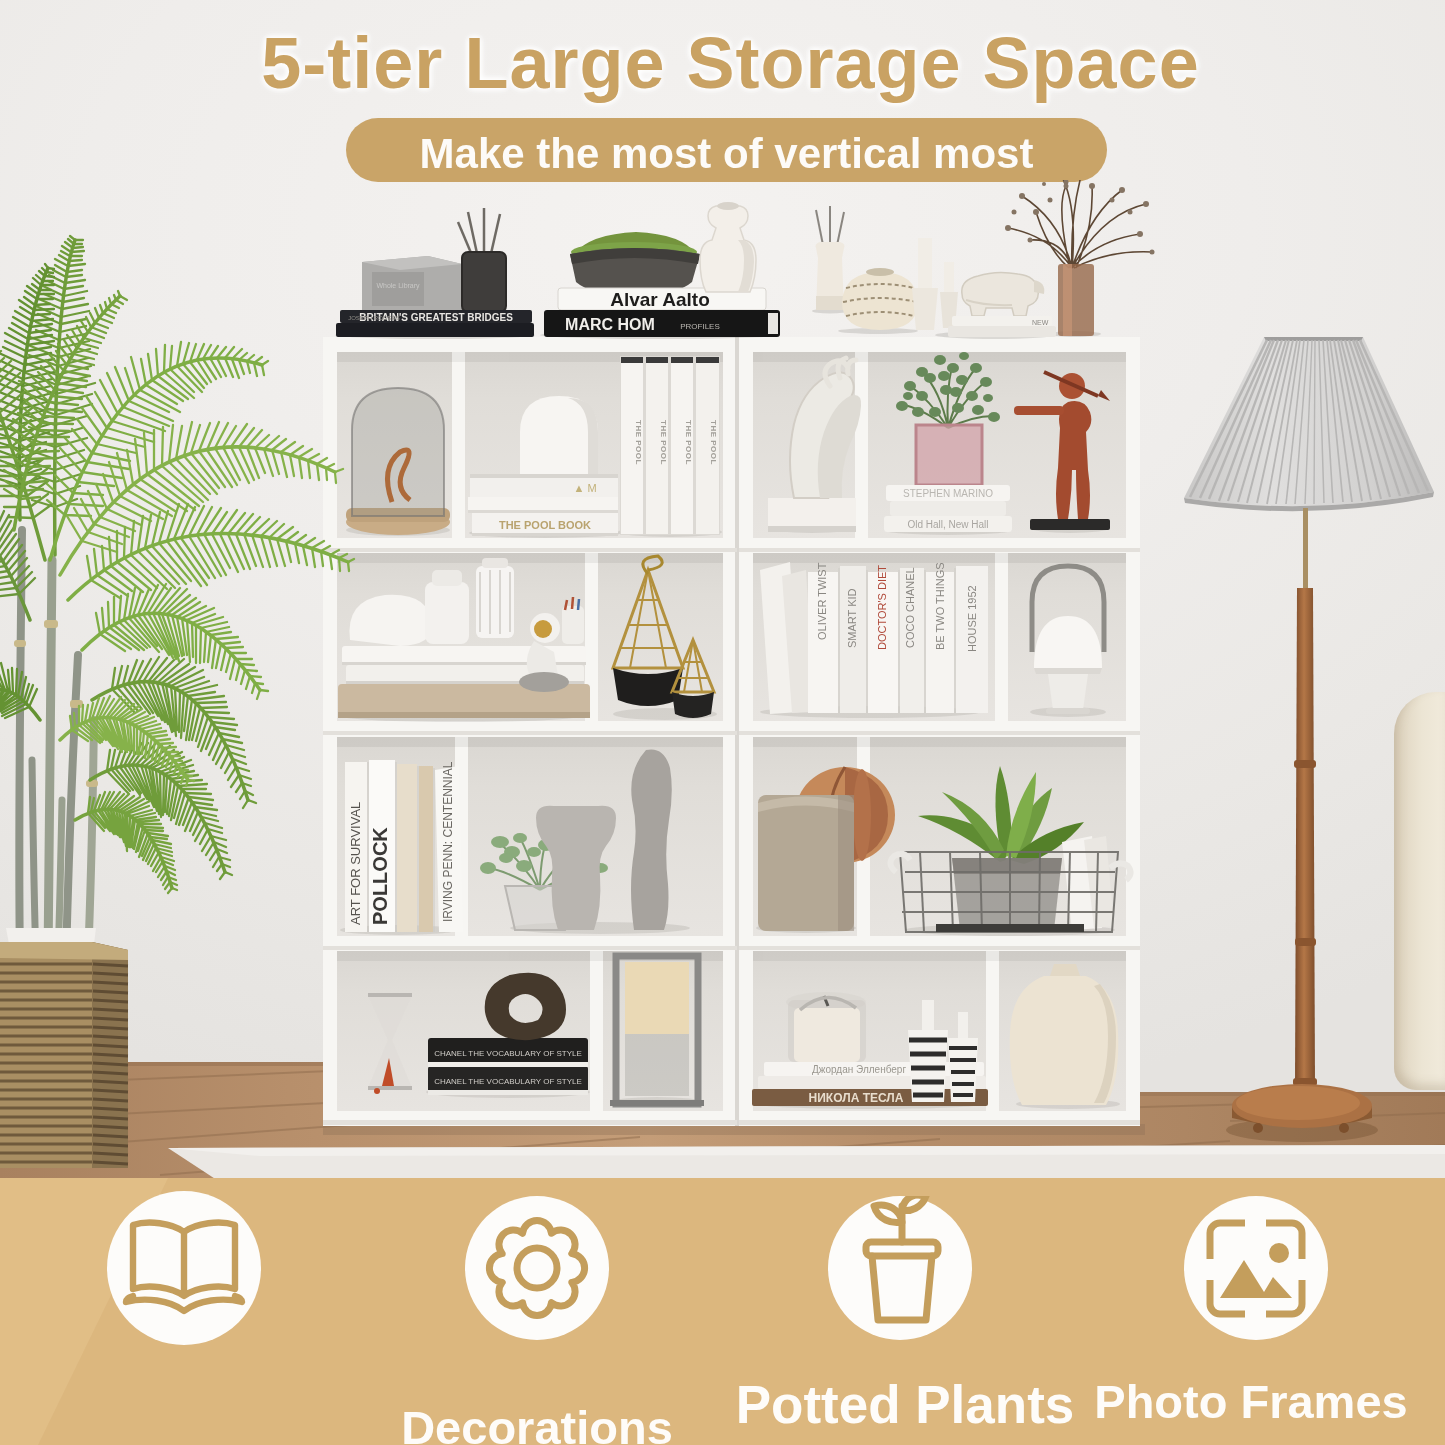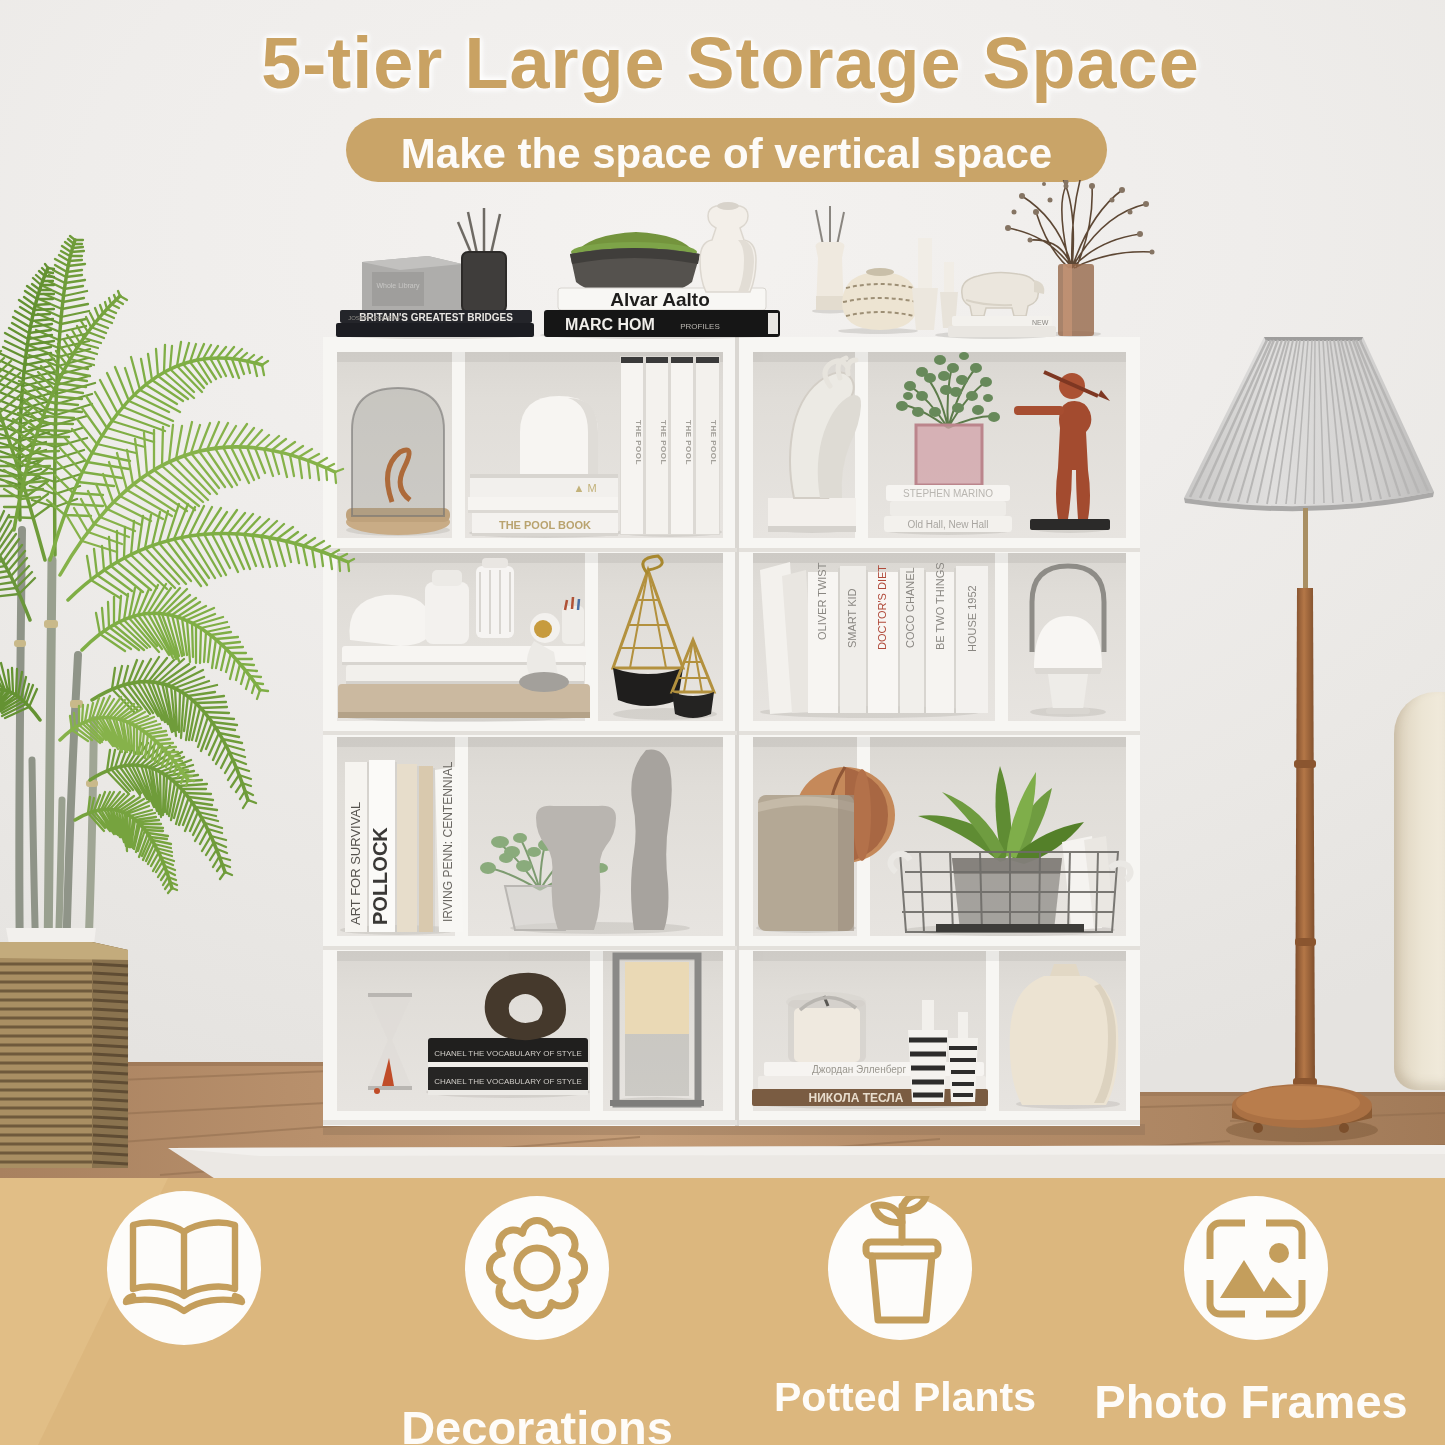--- a/index.html
+++ b/index.html
@@ -47,21 +47,21 @@
 
   <svg class="abs" style="left:0;top:1140px;" width="1445" height="65" viewBox="0 0 1445 65">
     <polygon points="168,8 1445,5 1445,65 255,65" fill="#ebe8e4"></polygon>
     <polygon points="168,8 1445,5 1445,14 260,16" fill="#f2f0ed"></polygon>
   </svg>
 
   <div class="abs" style="left:0;top:22px;width:1445px;text-align:center;font-size:72px;font-weight:bold;color:#c9a263;letter-spacing:1px;text-shadow:0 0 6px #fff, 0 0 6px #fff, 0 0 10px #fff;margin-left:8px;">5-tier Large Storage Space</div>
 
   <div class="abs" style="left:346px;top:118px;width:761px;height:64px;background:#c9a468;border-radius:34px;"></div>
 
-  <div class="abs" style="left:346px;top:130px;width:761px;text-align:center;font-size:42px;font-weight:bold;color:#fdfbf8;">Make the space of vertical space</div>
+  <div class="abs" style="left:346px;top:130px;width:761px;text-align:center;font-size:42px;font-weight:bold;color:#fdfbf8;">Make the most of vertical most</div>
 
   <svg class="abs" style="left:300px;top:180px;" width="860" height="980" viewBox="300 180 860 980">
     <defs>
       <linearGradient id="cellbg" x1="0" y1="0" x2="0" y2="1">
         <stop offset="0" stop-color="#dad7d2"></stop>
         <stop offset="0.25" stop-color="#e0ddd8"></stop>
         <stop offset="1" stop-color="#e7e4e0"></stop>
       </linearGradient>
       <linearGradient id="woodpole" x1="0" y1="0" x2="1" y2="0">
         <stop offset="0" stop-color="#8d5a36"></stop>
@@ -823,17 +823,17 @@
           <rect x="39" y="-9" width="14" height="21"></rect>
       </g>
       <circle cx="23" cy="-15" r="10" fill="#c49e5c"></circle>
       <path d="M-36 30 L-12 -8 L8 24 L17 9 L36 30 Z" fill="#c49e5c"></path>
     </g>
   </svg>
 
 
   <div class="abs" style="left:337px;top:1400px;width:400px;text-align:center;font-size:47px;font-weight:bold;color:#fefcf9;">Decorations</div>
 
-  <div class="abs" style="left:705px;top:1374px;width:400px;text-align:center;font-size:41px;font-weight:bold;color:#fefcf9;">Potted Plants</div>
+  <div class="abs" style="left:705px;top:1374px;width:400px;text-align:center;font-size:53px;font-weight:bold;color:#fefcf9;">Potted Plants</div>
 
   <div class="abs" style="left:1051px;top:1374px;width:400px;text-align:center;font-size:47px;font-weight:bold;color:#fefcf9;">Photo Frames</div>
 
 </div>
 
 </body></html>

